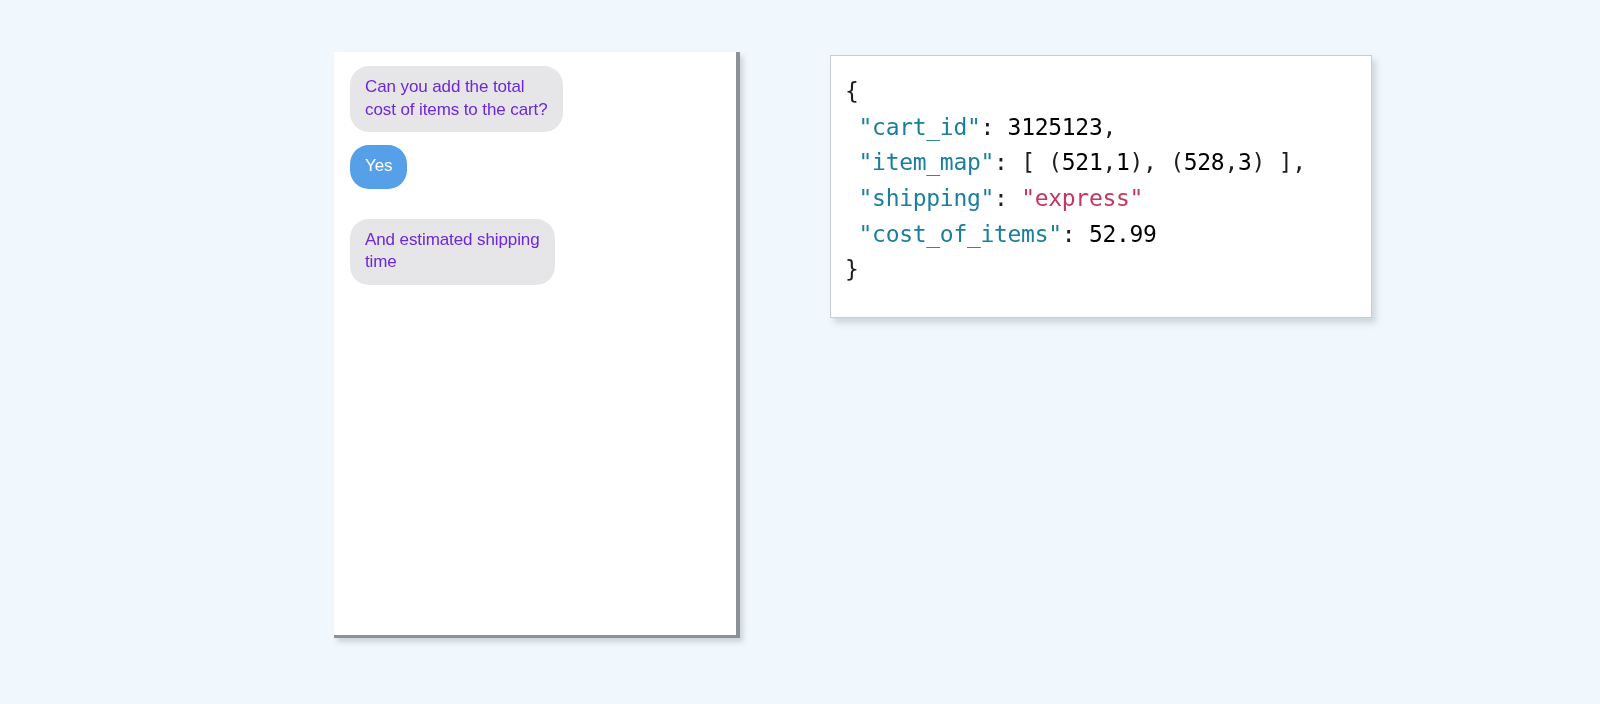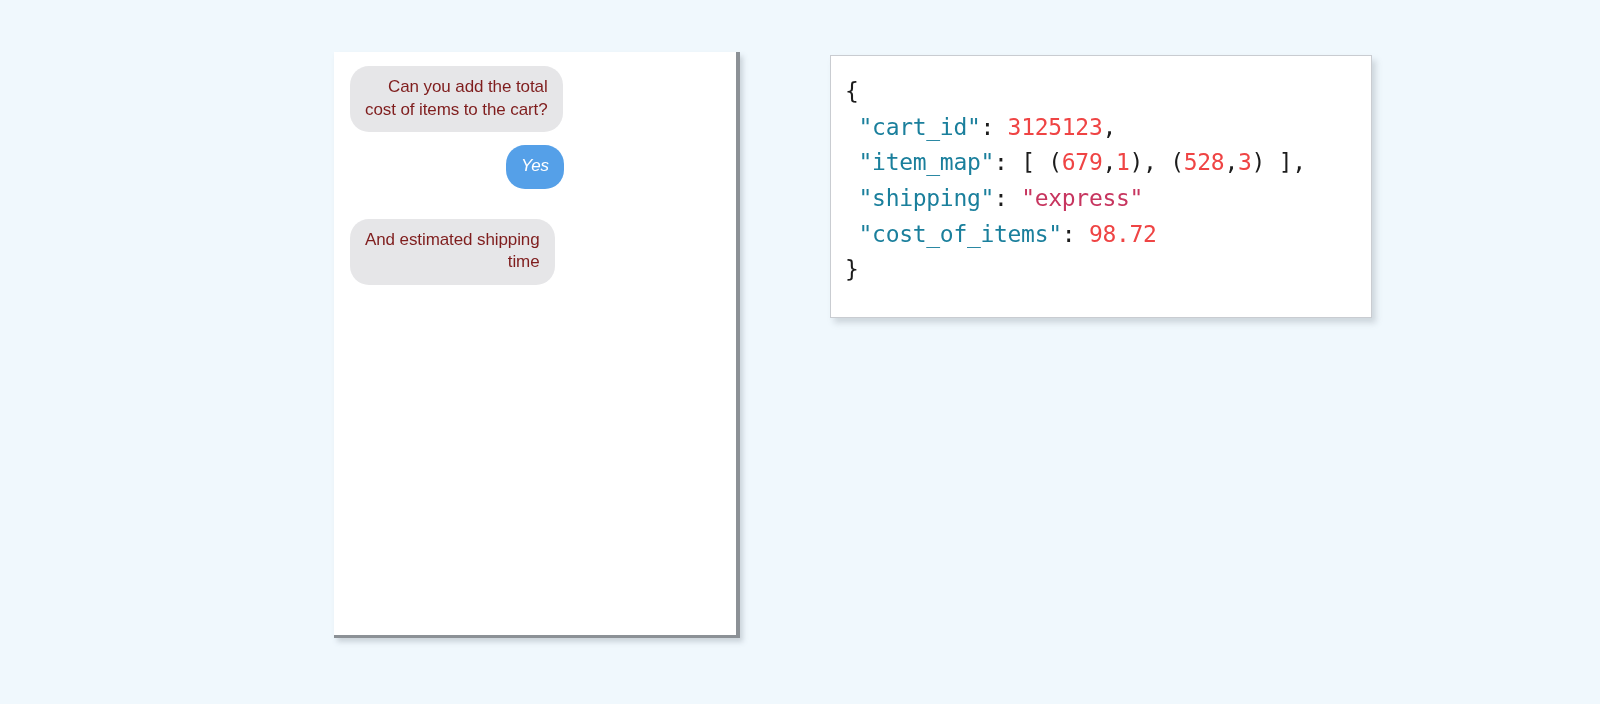--- a/index.html
+++ b/index.html
@@ -33,37 +33,36 @@
     inset: 0;
     padding: 14px 16px 10px 16px;
     box-sizing: border-box;
   }
 
   .msg-row {
     display: flex;
     width: 100%;
   }
   .msg-row.left  { justify-content: flex-start; }
-  .msg-row.right { justify-content: center; font-style: italic; }
+  .msg-row.right { justify-content: flex-start; }
 
   .bubble {
     position: relative;
     max-width: 268px;
     padding: 10px 15px 11px 15px;
     border-radius: 19px;
     font-size: 17px;
     line-height: 1.33;
     letter-spacing: -0.1px;
     white-space: pre-line;
     box-sizing: border-box;
   }
   .bubble.gray {
     background: #e6e6e8;
-    color: #7f1d1d;
-    text-align: right;
+    color: #6d28d9;
   }
   .bubble.blue {
     background: #55a0e8;
     color: #ffffff;
   }
 
   
   .bubble.gray::after {
     content: "";
     position: absolute;
@@ -125,21 +124,21 @@
     margin: 0;
     padding: 18px 0 0 14px;
     font-family: "DejaVu Sans Mono", "Liberation Mono", monospace;
     font-size: 23px;
     line-height: 1.55;
     color: #1c1c1c;
     white-space: pre;
     letter-spacing: -0.3px;
   }
   .tok-key   { color: #1a7f9c; }
-  .tok-num   { color: #ef4444; }
+  .tok-num   { color: #000000; }
   .tok-str   { color: #c7355f; }
   .tok-punct { color: #1c1c1c; }
 </style>
 </head>
 <body>
 
 <div id="chat-panel">
   <div id="chat-scroll">
       <div class="msg-row left" style="margin-bottom: 13px;">
         <div class="bubble gray">Can you add the total
@@ -151,17 +150,17 @@
       <div class="msg-row left" style="margin-bottom: 13px;">
         <div class="bubble gray">And estimated shipping
 time</div>
       </div>
     </div>
 </div>
 
 <div id="json-panel">
   <pre id="json-code"><span class="tok-punct">{</span>
 <span class="tok-key"> "cart_id"</span><span class="tok-punct">: </span><span class="tok-num">3125123</span><span class="tok-punct">,</span>
-<span class="tok-key"> "item_map"</span><span class="tok-punct">: [ (</span><span class="tok-num">679</span><span class="tok-punct">,</span><span class="tok-num">1</span><span class="tok-punct">), (</span><span class="tok-num">528</span><span class="tok-punct">,</span><span class="tok-num">3</span><span class="tok-punct">) ],</span>
+<span class="tok-key"> "item_map"</span><span class="tok-punct">: [ (</span><span class="tok-num">521</span><span class="tok-punct">,</span><span class="tok-num">1</span><span class="tok-punct">), (</span><span class="tok-num">528</span><span class="tok-punct">,</span><span class="tok-num">3</span><span class="tok-punct">) ],</span>
 <span class="tok-key"> "shipping"</span><span class="tok-punct">: </span><span class="tok-str">"express"</span>
-<span class="tok-key"> "cost_of_items"</span><span class="tok-punct">: </span><span class="tok-num">98.72</span>
+<span class="tok-key"> "cost_of_items"</span><span class="tok-punct">: </span><span class="tok-num">52.99</span>
 <span class="tok-punct">}</span></pre>
 </div>
 
 </body></html>

